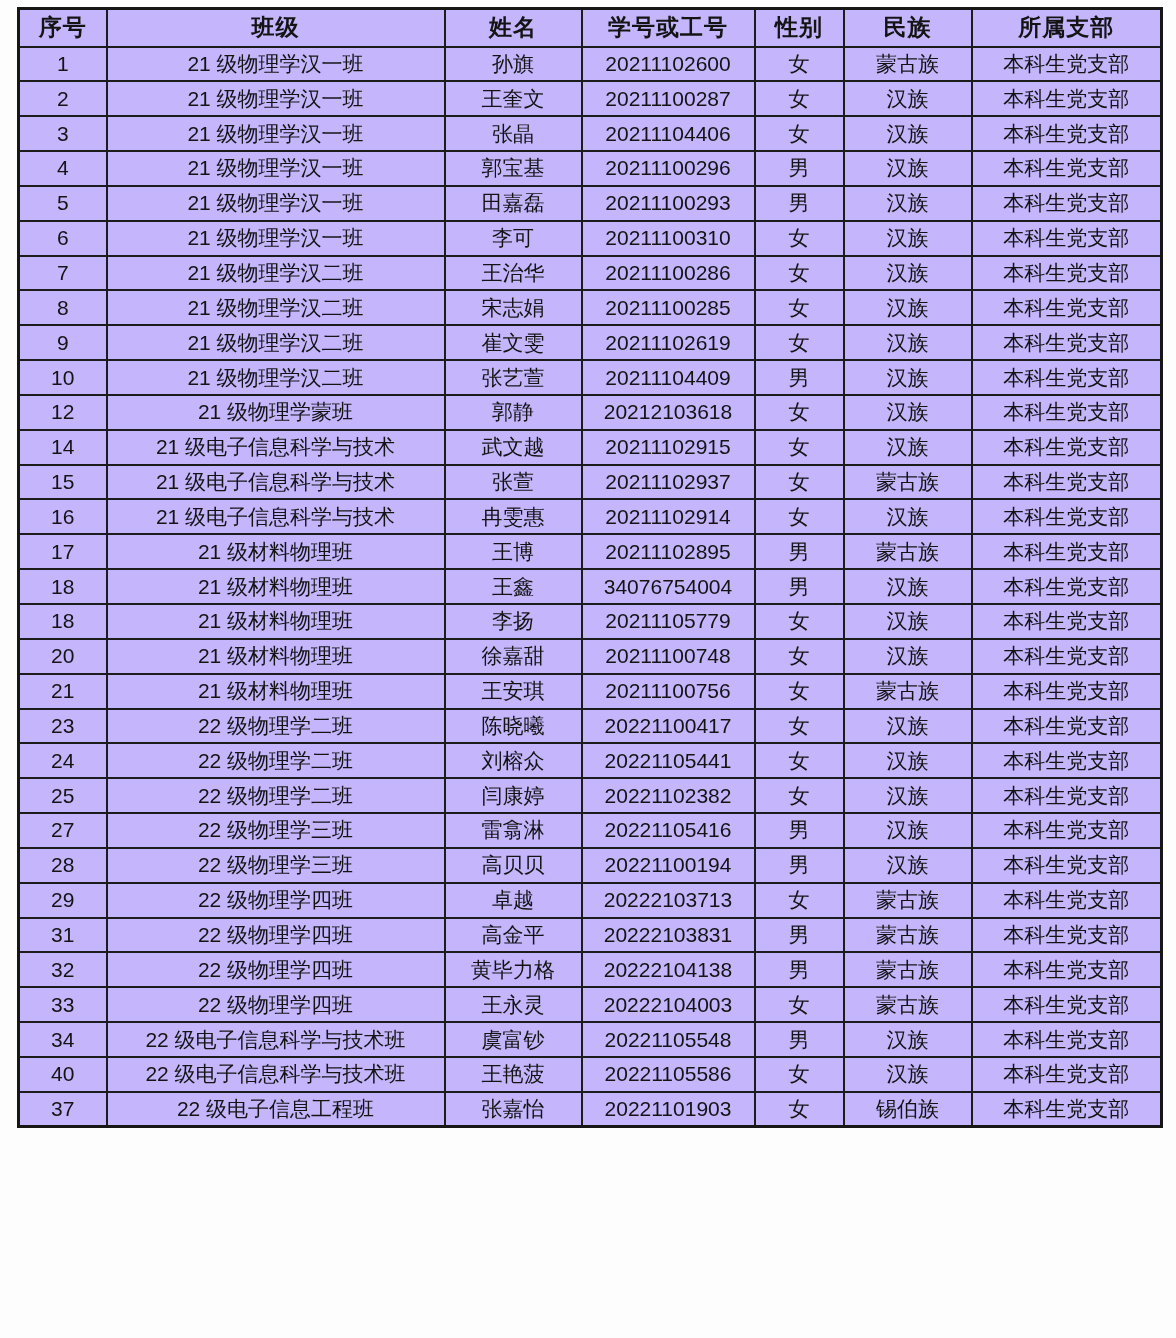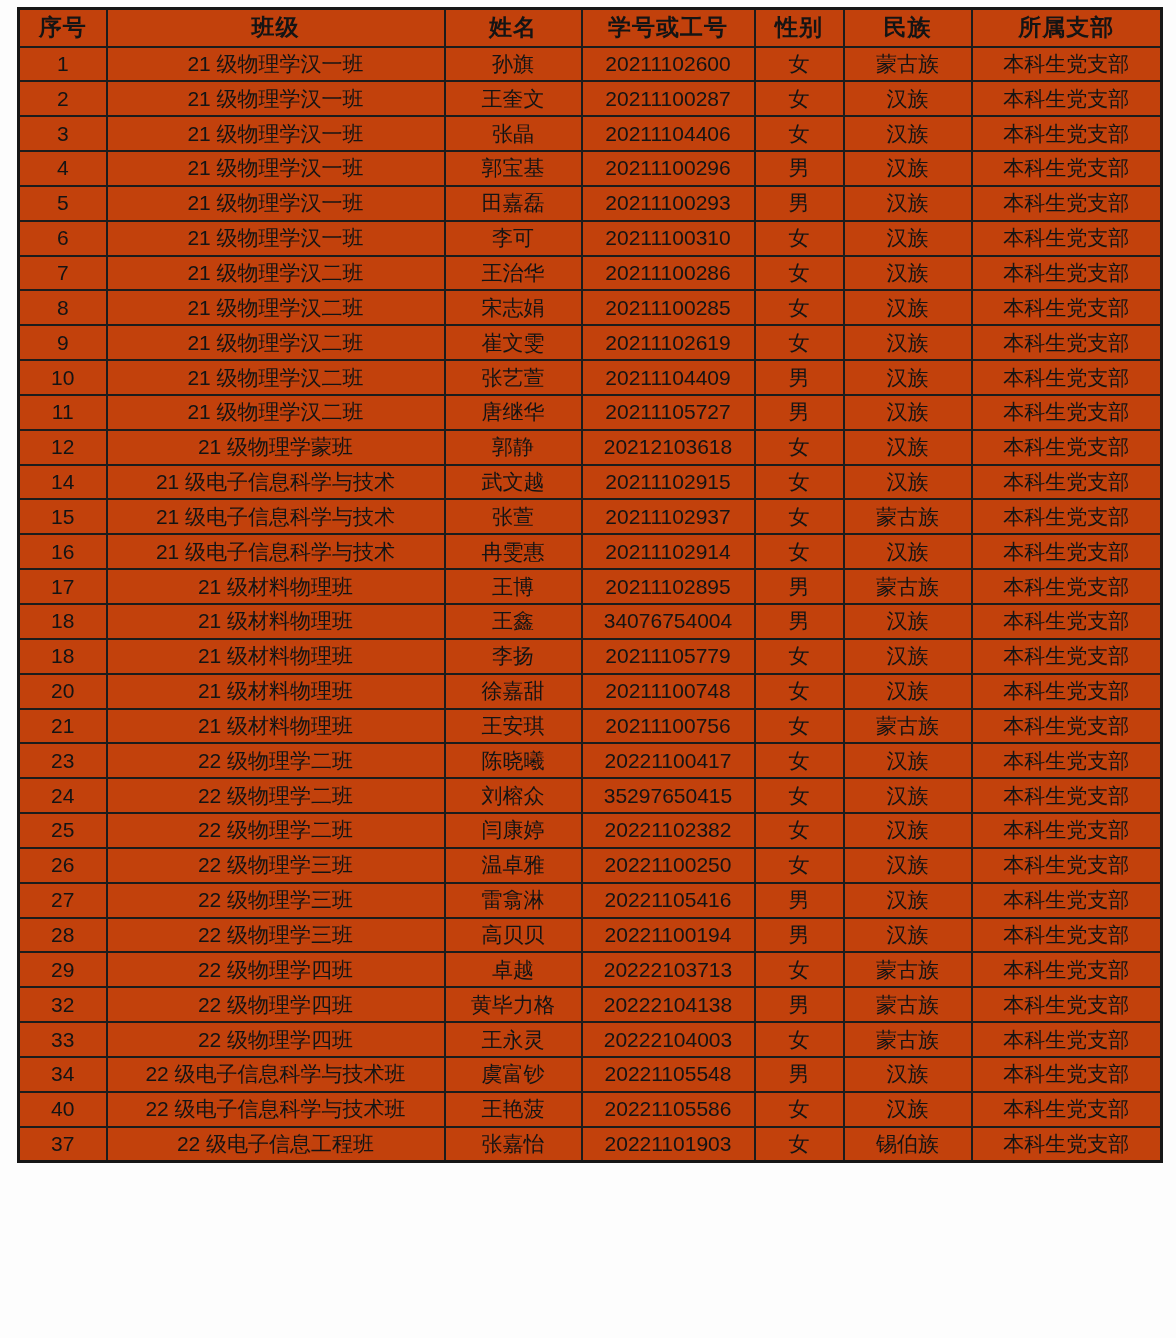--- a/index.html
+++ b/index.html
@@ -15,21 +15,21 @@
   .sheet {
     position: absolute;
     left: 17px;
     top: 7px;
     width: 1143px;
   }
   table.roster {
     border-collapse: collapse;
     table-layout: fixed;
     width: 1143px;
-    background: #c2410c;
+    background: #c4b5fd;
     border: 3px solid #161616;
   }
   table.roster th,
   table.roster td {
     border: 2px solid #1c1c1c;
     text-align: center;
     vertical-align: middle;
     color: #141414;
     overflow: hidden;
     white-space: nowrap;
@@ -164,29 +164,20 @@
         <tr>
     <td class="num-cell">10</td>
     <td>21 级物理学汉二班</td>
     <td>张艺萱</td>
     <td class="num-cell">20211104409</td>
     <td>男</td>
     <td>汉族</td>
     <td>本科生党支部</td>
   </tr>
         <tr>
-    <td class="num-cell">11</td>
-    <td>21 级物理学汉二班</td>
-    <td>唐继华</td>
-    <td class="num-cell">20211105727</td>
-    <td>男</td>
-    <td>汉族</td>
-    <td>本科生党支部</td>
-  </tr>
-        <tr>
     <td class="num-cell">12</td>
     <td>21 级物理学蒙班</td>
     <td>郭静</td>
     <td class="num-cell">20212103618</td>
     <td>女</td>
     <td>汉族</td>
     <td>本科生党支部</td>
   </tr>
         <tr>
     <td class="num-cell">14</td>
@@ -266,44 +257,35 @@
     <td>陈晓曦</td>
     <td class="num-cell">20221100417</td>
     <td>女</td>
     <td>汉族</td>
     <td>本科生党支部</td>
   </tr>
         <tr>
     <td class="num-cell">24</td>
     <td>22 级物理学二班</td>
     <td>刘榕众</td>
-    <td class="num-cell">35297650415</td>
+    <td class="num-cell">20221105441</td>
     <td>女</td>
     <td>汉族</td>
     <td>本科生党支部</td>
   </tr>
         <tr>
     <td class="num-cell">25</td>
     <td>22 级物理学二班</td>
     <td>闫康婷</td>
     <td class="num-cell">20221102382</td>
     <td>女</td>
     <td>汉族</td>
     <td>本科生党支部</td>
   </tr>
         <tr>
-    <td class="num-cell">26</td>
-    <td>22 级物理学三班</td>
-    <td>温卓雅</td>
-    <td class="num-cell">20221100250</td>
-    <td>女</td>
-    <td>汉族</td>
-    <td>本科生党支部</td>
-  </tr>
-        <tr>
     <td class="num-cell">27</td>
     <td>22 级物理学三班</td>
     <td>雷翕淋</td>
     <td class="num-cell">20221105416</td>
     <td>男</td>
     <td>汉族</td>
     <td>本科生党支部</td>
   </tr>
         <tr>
     <td class="num-cell">28</td>
@@ -313,20 +295,29 @@
     <td>男</td>
     <td>汉族</td>
     <td>本科生党支部</td>
   </tr>
         <tr>
     <td class="num-cell">29</td>
     <td>22 级物理学四班</td>
     <td>卓越</td>
     <td class="num-cell">20222103713</td>
     <td>女</td>
+    <td>蒙古族</td>
+    <td>本科生党支部</td>
+  </tr>
+        <tr>
+    <td class="num-cell">31</td>
+    <td>22 级物理学四班</td>
+    <td>高金平</td>
+    <td class="num-cell">20222103831</td>
+    <td>男</td>
     <td>蒙古族</td>
     <td>本科生党支部</td>
   </tr>
         <tr>
     <td class="num-cell">32</td>
     <td>22 级物理学四班</td>
     <td>黄毕力格</td>
     <td class="num-cell">20222104138</td>
     <td>男</td>
     <td>蒙古族</td>

